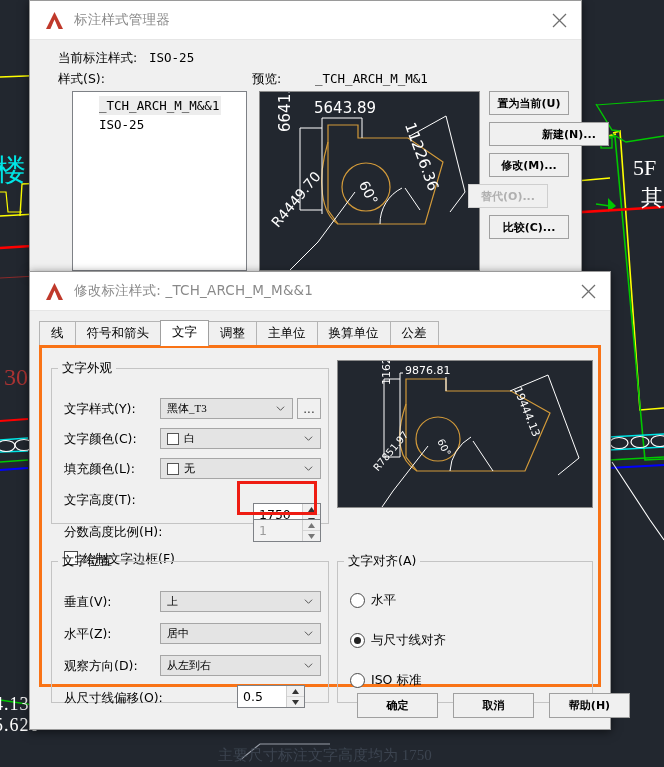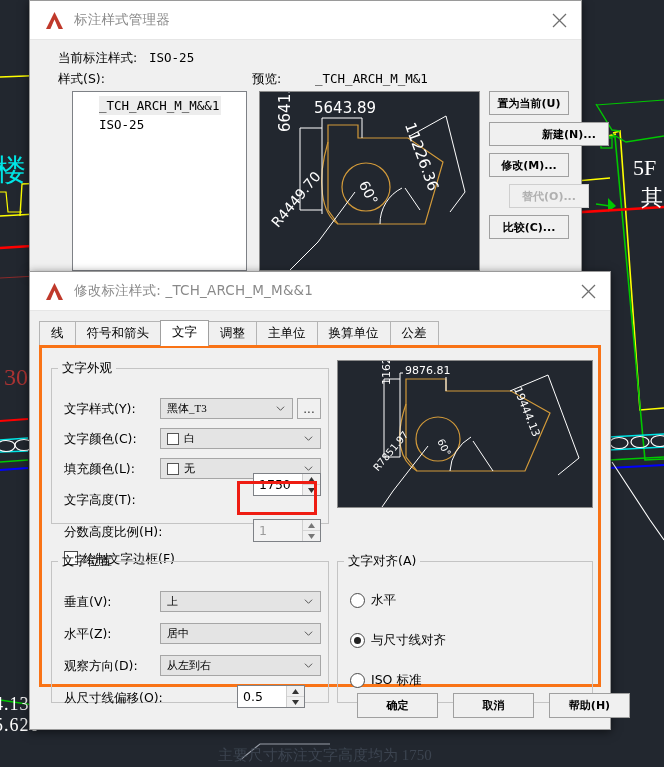--- a/index.html
+++ b/index.html
@@ -345,21 +345,21 @@
 
       <div class="btn sidebtn" style="left:459px;top:51px;">
         <span>置为当前(U)</span>
       </div>
       <div class="btn sidebtn" style="left:459px;top:82px;padding-left:40px;">
         <span>新建(N)...</span>
       </div>
       <div class="btn sidebtn" style="left:459px;top:113px;">
         <span>修改(M)...</span>
       </div>
-      <div class="btn sidebtn disabled" style="left:479px;top:144px;">
+      <div class="btn sidebtn disabled" style="left:438px;top:144px;">
         <span>替代(O)...</span>
       </div>
       <div class="btn sidebtn" style="left:459px;top:175px;">
         <span>比较(C)...</span>
       </div>
     </div>
   </div>
 
   <div class="dialog" id="dlg-modify">
     <div class="titlebar">
@@ -418,21 +418,21 @@
           <div class="field-label" style="left:12px;top:84px;">填充颜色(L):</div>
           <div class="combo" style="left:108px;top:81px;width:161px;">
             <span class="swatch-sq none"></span>
             <span>无</span>
             <svg class="caret" viewBox="0 0 10 10">
               <path d="M1 3 L5 7 L9 3" fill="none" stroke="#555" stroke-width="1.1"></path>
             </svg>
           </div>
 
           <div class="field-label" style="left:12px;top:115px;">文字高度(T):</div>
-          <div class="spin" style="left:201px;top:96px;width:68px;text-align:center;">
+          <div class="spin" style="left:201px;top:126px;width:68px;text-align:center;">
             <span class="val">1750</span>
             <div class="arrows">
               <div>
                 <svg width="7" height="5" viewBox="0 0 7 5">
                     <path d="M3.5 0 L7 5 L0 5 Z" fill="#333"></path>
                   </svg>
               </div>
               <div>
                 <svg width="7" height="5" viewBox="0 0 7 5">
                     <path d="M3.5 5 L0 0 L7 0 Z" fill="#333"></path>

